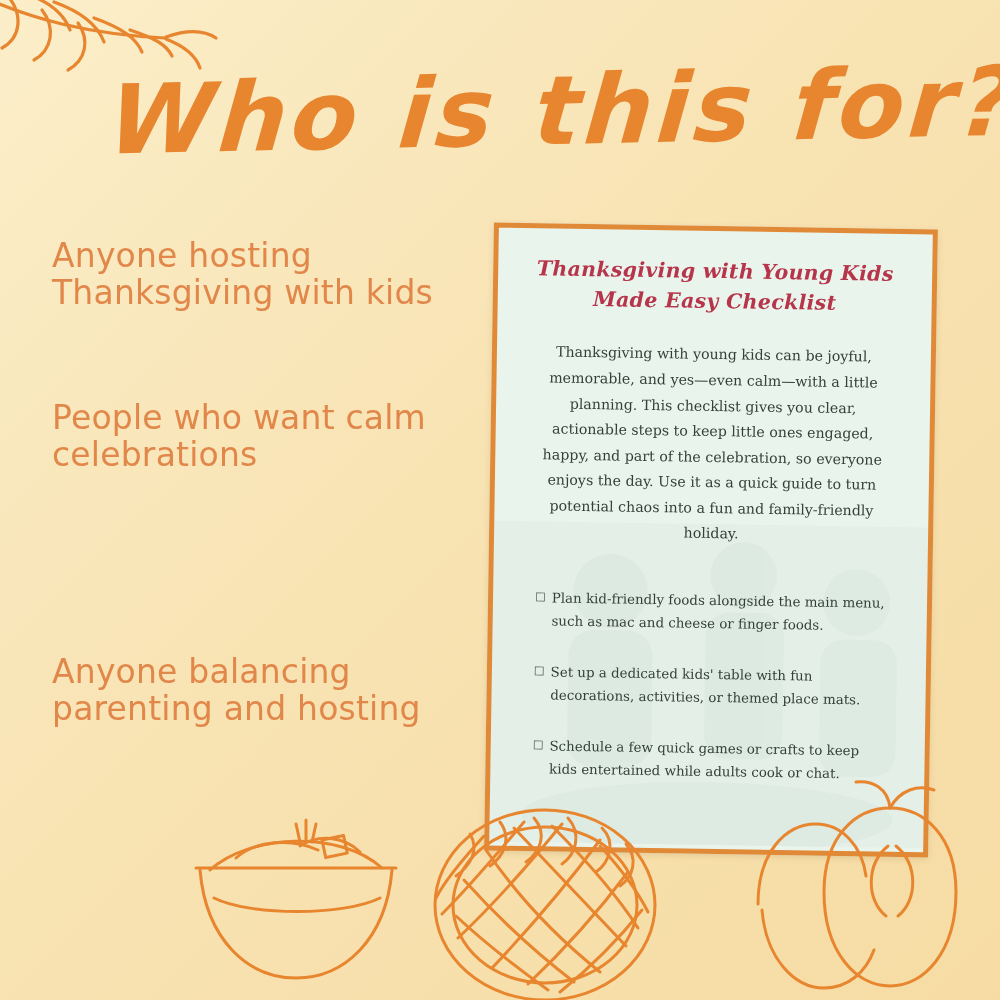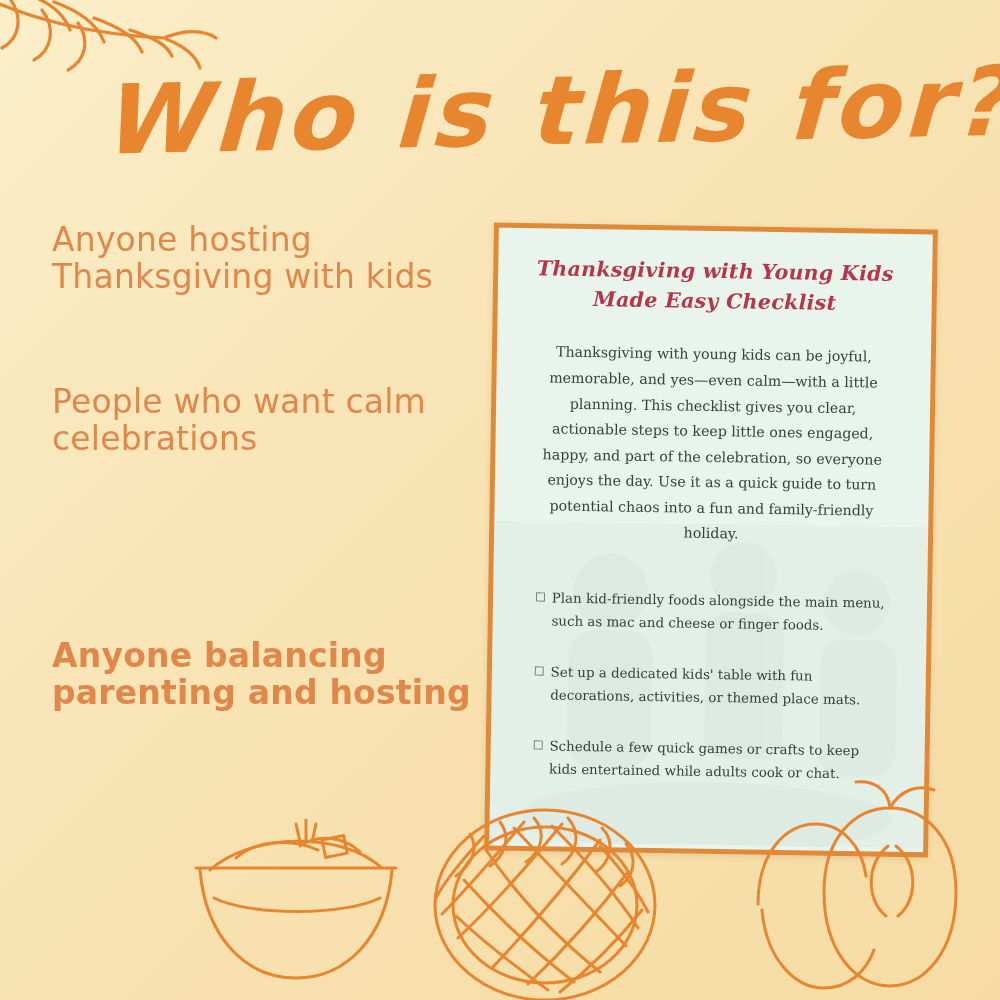--- a/index.html
+++ b/index.html
@@ -52,23 +52,23 @@
     width: 420px;
   }
   .audience-item {
     font-size: 33px;
     line-height: 1.12;
     color: #e2874a;
     font-family: "DejaVu Sans", sans-serif;
     font-weight: 400;
     letter-spacing: 0.2px;
   }
-  .audience-item.i0 { margin-top: 0px; }
+  .audience-item.i0 { margin-top: 16px; }
   .audience-item.i1 { margin-top: 88px; }
-  .audience-item.i2 { margin-top: 180px; font-weight: bold; }
+  .audience-item.i2 { margin-top: 180px; }
 
   
   #checklist-card {
     position: absolute;
     left: 489px;
     top: 226px;
     width: 444px;
     height: 628px;
     background: #e9f4ec;
     border: 5px solid #e08a38;

